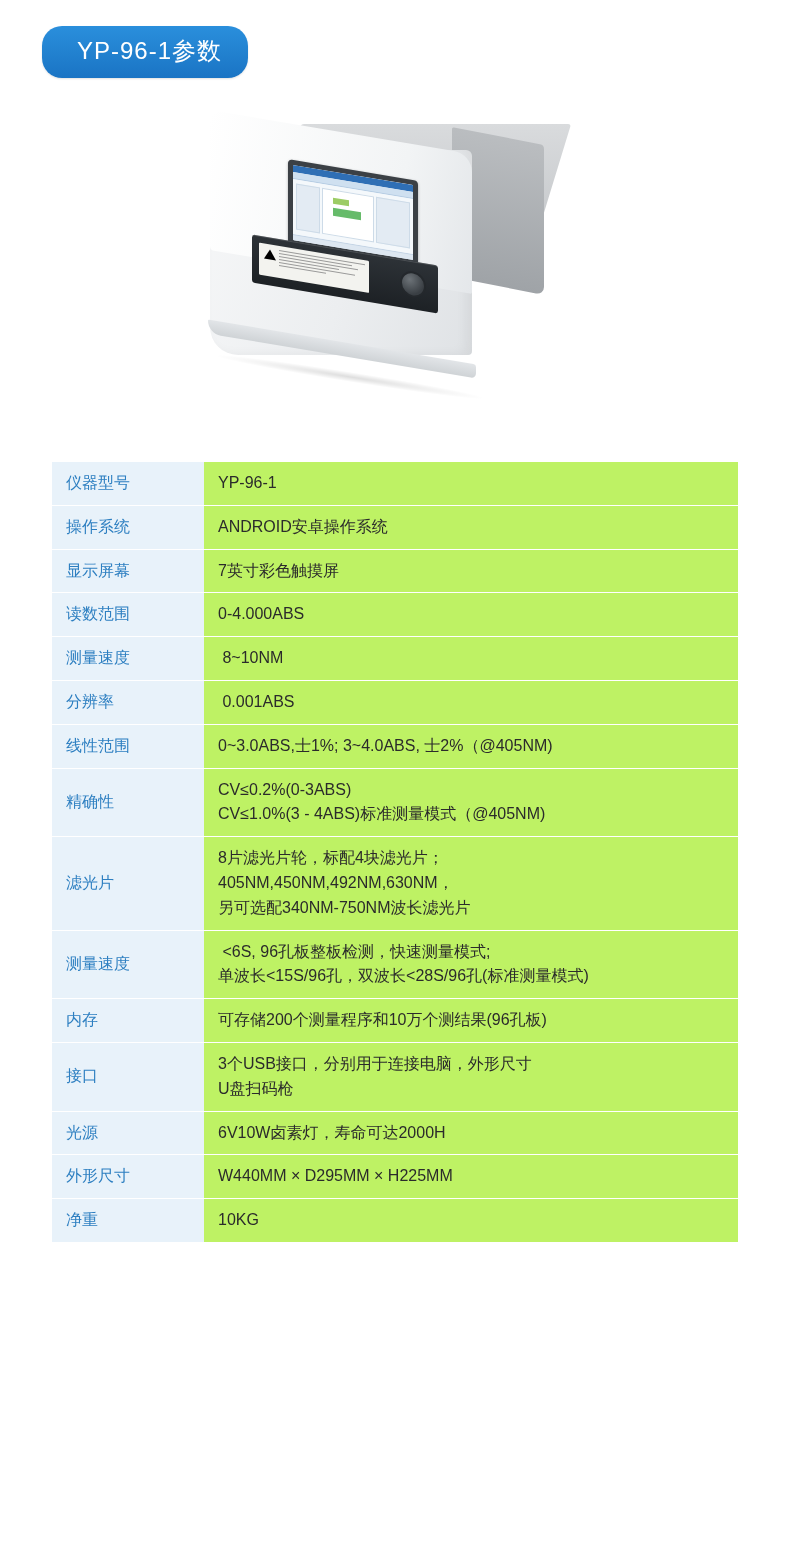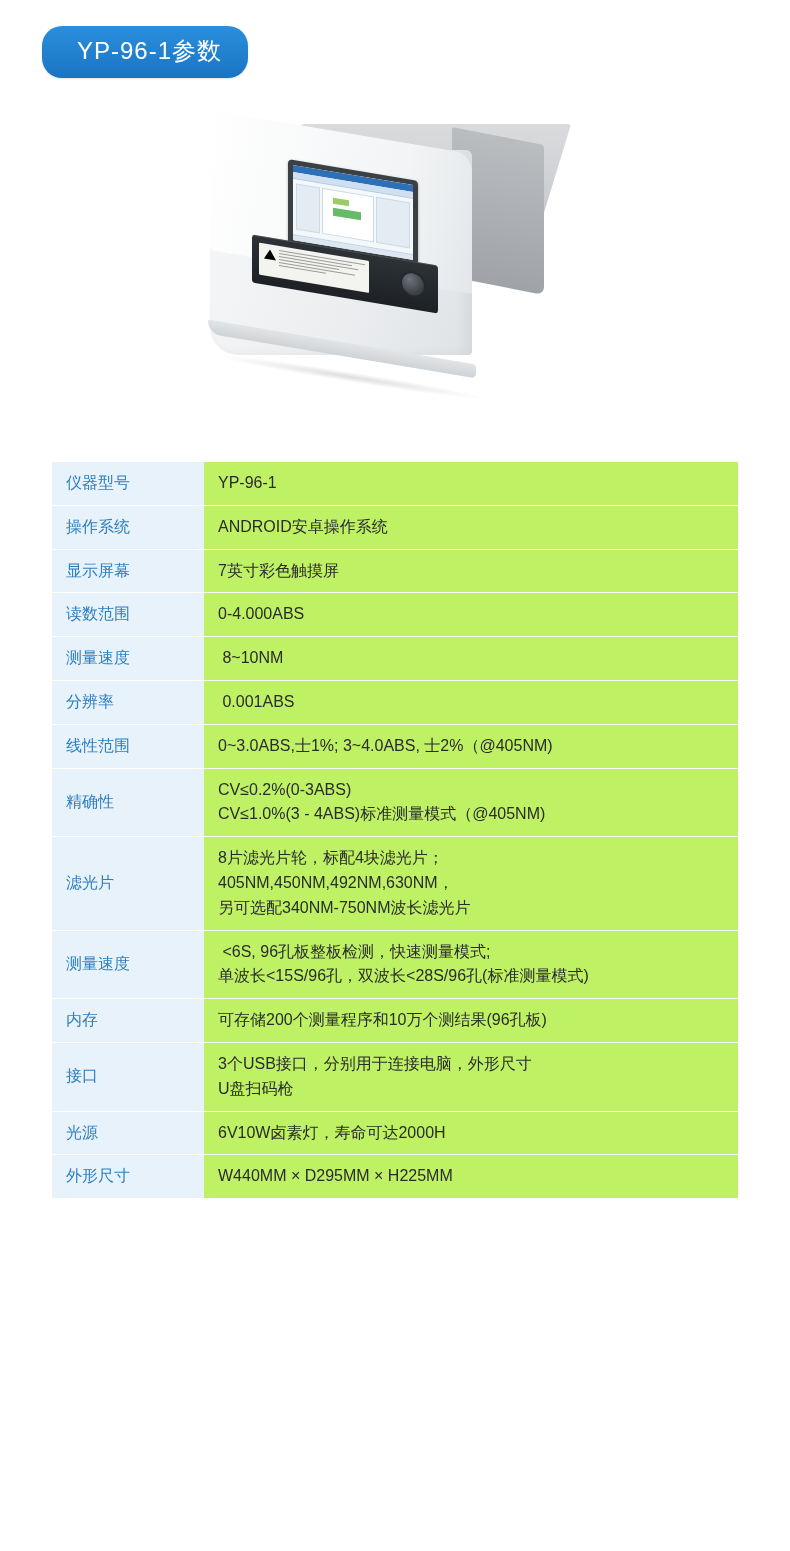--- a/index.html
+++ b/index.html
@@ -402,14 +402,20 @@
         <td class="v">
           <span class="line">6V10W卤素灯，寿命可达2000H</span>
         </td>
       </tr>
       <tr>
         <td class="k">外形尺寸</td>
         <td class="v">
           <span class="line">W440MM × D295MM × H225MM</span>
         </td>
       </tr>
+      <tr>
+        <td class="k">净重</td>
+        <td class="v">
+          <span class="line">10KG</span>
+        </td>
+      </tr>
     </tbody>
 </table>
 
 </body></html>

